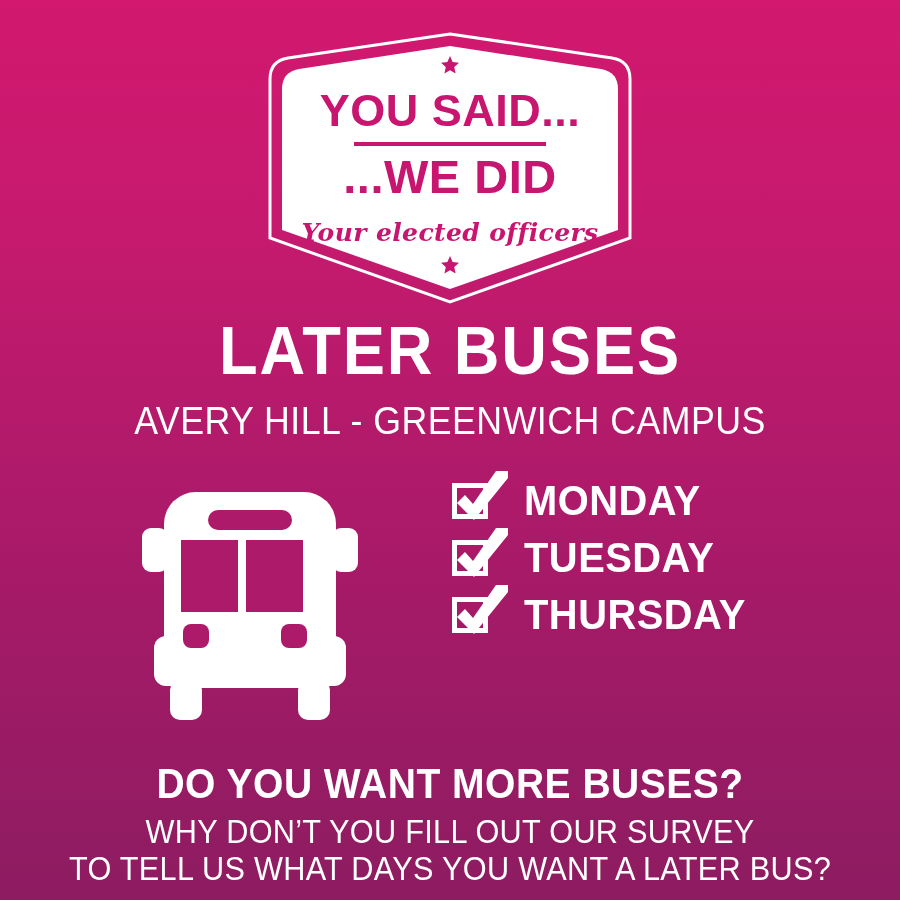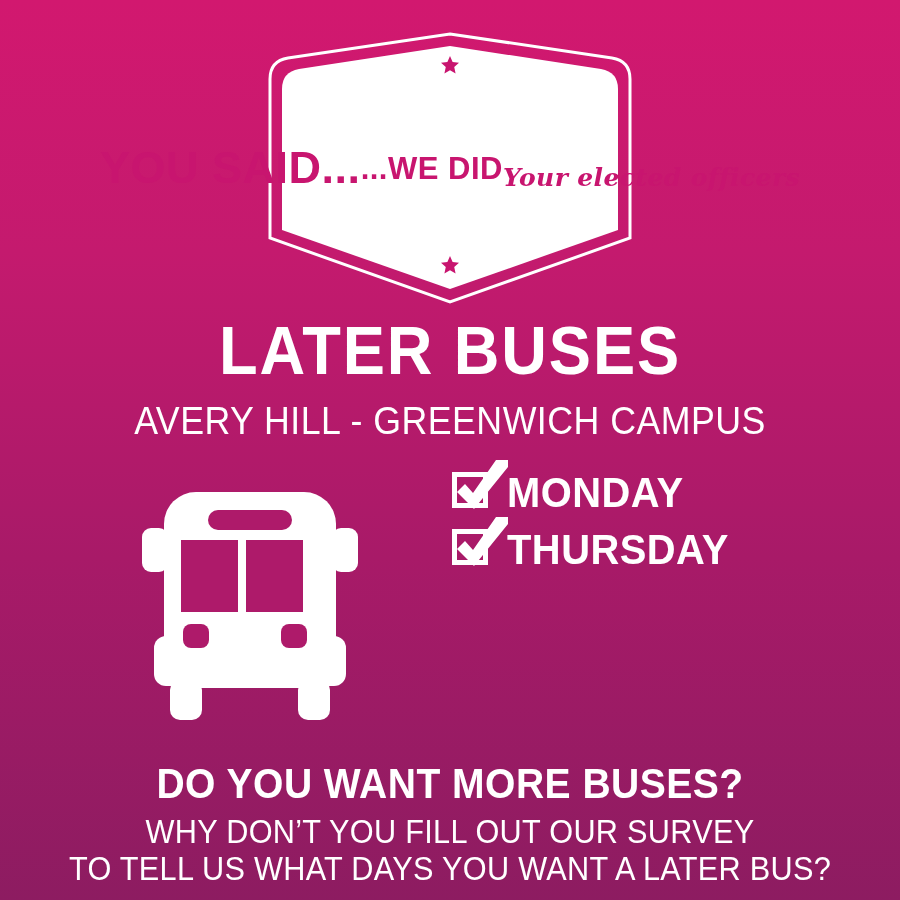--- a/index.html
+++ b/index.html
@@ -22,41 +22,41 @@
   #badge {
     position:absolute;
     left:266px; top:32px;
     width:368px; height:272px;
   }
   #badge svg { display:block; width:100%; height:100%; }
 
   .badge-text-wrap {
     position:absolute;
     left:0; top:0; width:368px; height:272px;
-    display:flex; flex-direction:row;
+    display:flex; flex-direction:column;
     align-items:center; justify-content:center;
     text-align:center;
   }
   .badge-line1 {
     color:#c8156f;
     font-size:45px;
     font-weight:bold;
     letter-spacing:0.5px;
     line-height:1;
     margin-top:-2px;
     white-space:nowrap;
   }
   .badge-rule {
     width:192px; height:4px;
     background:#c8156f;
     margin:9px 0 7px 0;
   }
   .badge-line2 {
     color:#c8156f;
-    font-size:31px;
+    font-size:47px;
     font-weight:bold;
     letter-spacing:0.5px;
     line-height:1;
     white-space:nowrap;
   }
   .badge-script {
     color:#c8156f;
     font-family:"DejaVu Serif", serif;
     font-style:italic;
     font-weight:bold;
@@ -102,20 +102,22 @@
   
   #days {
     position:absolute;
     left:452px; top:472px;
     width:420px;
   }
   .day-row {
     position:relative;
     height:57px;
     display:flex;
+    align-items:center;
+    gap:17px;
   }
   .cb {
     position:relative;
     width:36px; height:36px;
     flex:0 0 36px;
     border:5px solid #ffffff;
     margin-right:19px;
   }
   .cb .tick {
     position:absolute;
@@ -227,20 +229,28 @@
 
     <div class="day-row">
       <div class="cb">
         <svg class="tick" viewBox="0 0 56 52">
           <polygon points="11,24 3,32 20,49 54,7 54,0 42,0 19,33" fill="#ffffff"></polygon>
         </svg>
       </div>
       <div class="day-label">MONDAY</div>
     </div>
 
+    <div class="day-row">
+      <div class="cb">
+        <svg class="tick" viewBox="0 0 56 52">
+          <polygon points="11,24 3,32 20,49 54,7 54,0 42,0 19,33" fill="#ffffff"></polygon>
+        </svg>
+      </div>
+      <div class="day-label">TUESDAY</div>
+    </div>
 
 
     <div class="day-row">
       <div class="cb">
         <svg class="tick" viewBox="0 0 56 52">
           <polygon points="11,24 3,32 20,49 54,7 54,0 42,0 19,33" fill="#ffffff"></polygon>
         </svg>
       </div>
       <div class="day-label">THURSDAY</div>
     </div>

